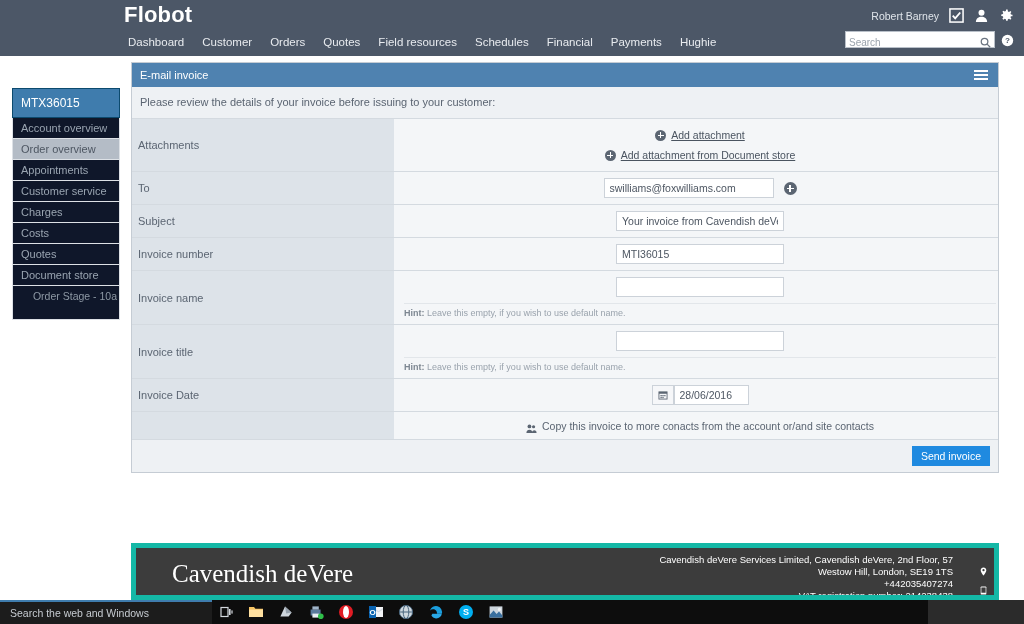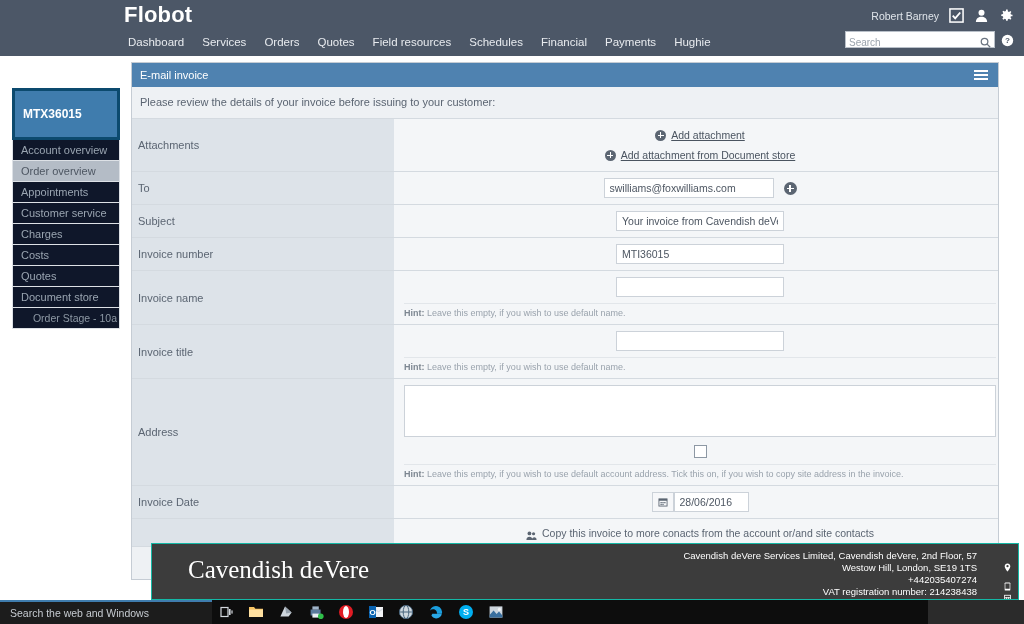--- a/index.html
+++ b/index.html
@@ -59,32 +59,32 @@
 
   
   #pagebody {
     position: absolute; left: 0; top: 56px; width: 1024px; height: 544px;
     background: #ffffff;
   }
 
   
   #sidebar { position: absolute; left: 12px; top: 32px; width: 108px; }
   .side-head {
-    background: #3f7cad; color: #ffffff; font-size: 12px; font-weight: bold;
-    padding: 16px 8px; border: 3px solid #0c4a6e;
+    background: #3f7cad; color: #ffffff; font-size: 12px; font-weight: normal;
+    padding: 7px 8px; border: 1px solid #0c4a6e;
   }
   .side-item {
     background: #0f172a; color: #9aa5b1; font-size: 11px;
     padding: 4px 8px; border: 1px solid #dde1e6; border-top: 0;
     cursor: pointer; white-space: nowrap; overflow: hidden;
   }
   .side-item.active { background: #b4bcc6; color: #4d5662; }
   .side-item.stage {
     text-align: right; color: #8d98a4; font-size: 10.5px;
-    padding: 4px 2px 4px 8px;
+    padding: 4px 2px 17px 8px;
   }
 
   
   #panel {
     position: absolute; left: 131px; top: 6px; width: 868px;
     border: 1px solid #c5ccd4; background: #eef1f4;
   }
   #panel-head {
     height: 24px; background: #4f82b0; color: #ffffff;
     display: flex; align-items: center; justify-content: space-between;
@@ -177,21 +177,21 @@
     background: #eef1f4; padding: 6px 8px; display: flex; justify-content: flex-end;
   }
   #send-btn {
     background: #1f8ae0; color: #ffffff; border: 0; font-size: 10.5px;
     padding: 4px 9px; cursor: pointer; font-family: "Liberation Sans", sans-serif;
   }
 
   
   #preview {
     position: absolute; left: 131px; top: 487px; width: 868px; height: 57px;
-    background: #3c3c3c; border: 1px solid #14b8a6; overflow: hidden; margin-left: 20px;
+    background: #3c3c3c; border: 5px solid #14b8a6; overflow: hidden;
   }
   #pv-logo {
     position: absolute; left: 36px; top: 12px;
     font-family: "Liberation Serif", serif; font-size: 25px; color: #ffffff;
   }
   #pv-stamp {
     position: absolute; left: 330px; top: 21px;
     font-size: 17px; color: #ffffff; letter-spacing: .5px;
   }
   #pv-right {
@@ -225,21 +225,21 @@
   }
 </style>
 </head>
 <body>
 
 <div id="topbar">
   <div id="brand">Flobot</div>
 
   <nav id="mainnav">
     <span class="navitem">Dashboard</span>
-    <span class="navitem">Services</span>
+    <span class="navitem">Customer</span>
     <span class="navitem">Orders</span>
     <span class="navitem">Quotes</span>
     <span class="navitem">Field resources</span>
     <span class="navitem">Schedules</span>
     <span class="navitem">Financial</span>
     <span class="navitem">Payments</span>
     <span class="navitem">Hughie</span>
   </nav>
 
   <div id="userzone">
@@ -358,30 +358,20 @@
     <div class="frow tall">
       <div class="flabel">Invoice title</div>
       <div class="fctl">
         <input class="txtin w168" type="text" value="" style="">
         <div class="hint">
           <b>Hint:</b><span> Leave this empty, if you wish to use default name.</span>
         </div>
       </div>
     </div>
 
-    <div class="frow tall">
-      <div class="flabel">Address</div>
-      <div class="fctl">
-        <textarea id="addr-area" style=""></textarea>
-        <div id="addr-check"></div>
-        <div class="hint">
-          <b>Hint:</b><span> Leave this empty, if you wish to use default account address. Tick this on, if you wish to copy site address in the invoice.</span>
-        </div>
-      </div>
-    </div>
 
     <div class="frow">
       <div class="flabel">Invoice Date</div>
       <div class="fctl">
         <div class="datewrap">
           <span class="datebtn">
             <svg viewBox="0 0 16 16">
                 <rect x="1.5" y="3" width="13" height="11.5" fill="none" stroke="#5b6572" stroke-width="1.4"></rect>
                 <rect x="1.5" y="3" width="13" height="3"></rect>
                 <rect x="4" y="8" width="2" height="2"></rect>

